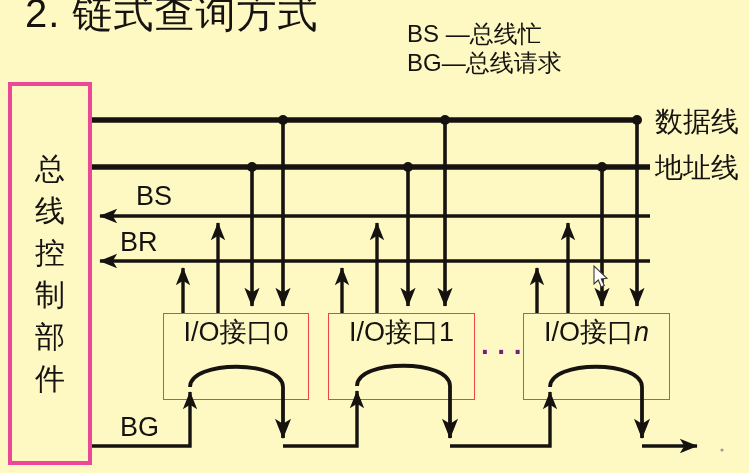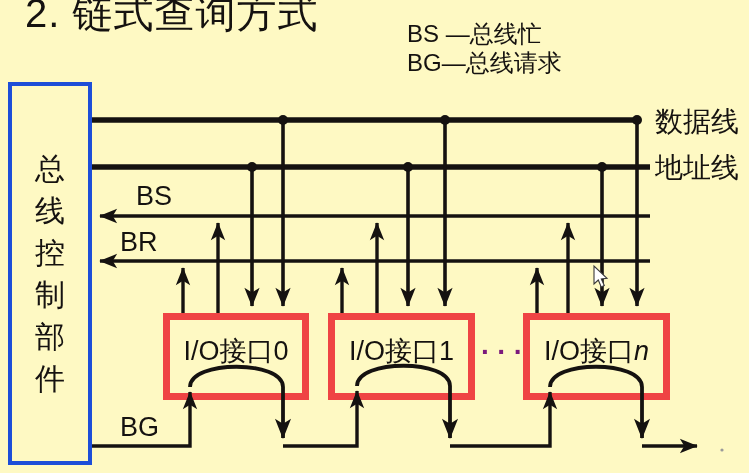--- a/index.html
+++ b/index.html
@@ -14,32 +14,32 @@
   .title{
     position:absolute;left:25px;top:-14px;z-index:4;
     font-size:40px;letter-spacing:1px;white-space:nowrap;
   }
   .legend{
     position:absolute;left:407px;top:19px;z-index:4;
     font-size:24px;line-height:29px;white-space:nowrap;
   }
   .controller-box{
     position:absolute;left:8px;top:82px;width:84px;height:383px;z-index:2;
-    border:4px solid #1d4ed8;box-sizing:border-box;background:transparent;
+    border:4px solid #ec4899;box-sizing:border-box;background:transparent;
     display:flex;align-items:center;justify-content:center;
   }
   .controller-label{
     width:32px;font-size:30px;line-height:42px;text-align:center;
     word-break:break-all;overflow-wrap:anywhere;
   }
   .io-box{
     position:absolute;top:313px;height:87px;z-index:2;
-    border:7px solid #ef4444;box-sizing:border-box;background:transparent;
+    border:1px solid #ef4444;box-sizing:border-box;background:transparent;
     display:flex;justify-content:center;align-items:flex-start;
-    padding-top:13px;font-size:27px;white-space:nowrap;
+    padding-top:0;font-size:27px;white-space:nowrap;
   }
   .io-box.b0{left:163px;width:146px;}
   .io-box.b1{left:328px;width:147px;}
   .io-box.bn{left:523px;width:147px;}
   .io-suffix.it{font-style:italic;}
   .ellipsis{
     position:absolute;left:481px;top:336px;z-index:4;
     color:#7b1a7c;font-size:28px;letter-spacing:7px;font-weight:bold;
   }
   .line-label{position:absolute;left:655px;z-index:4;font-size:28px;white-space:nowrap;}

